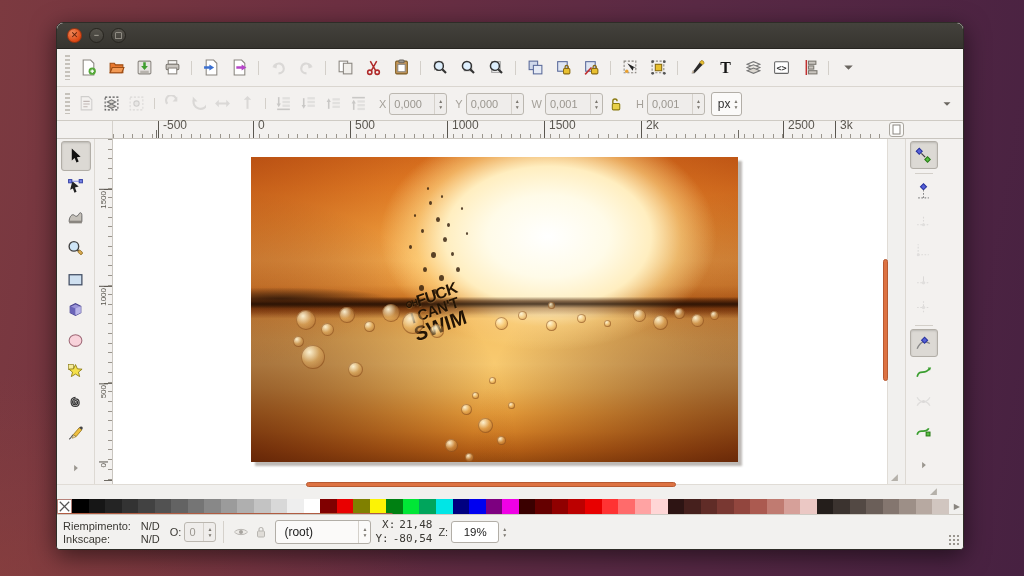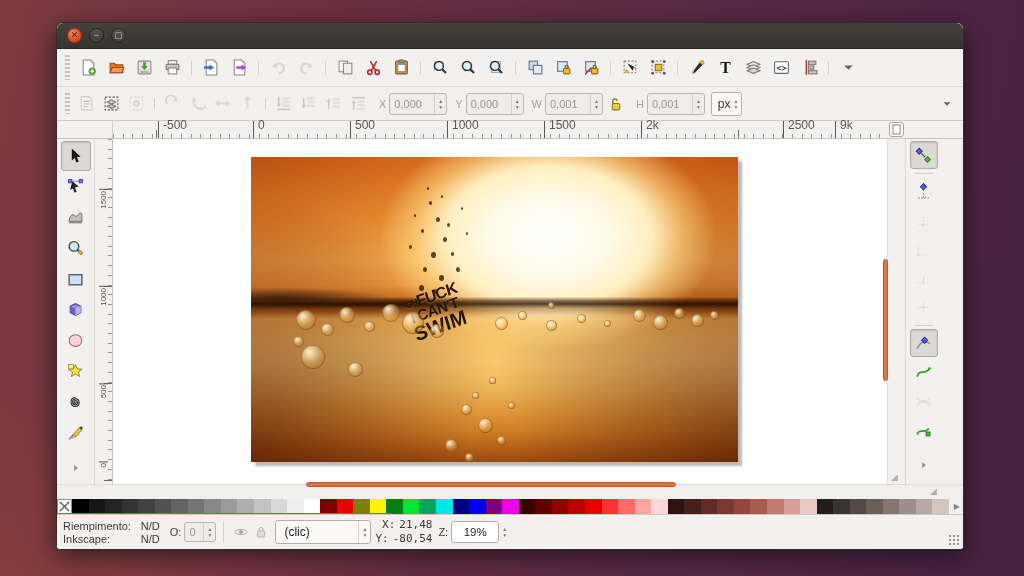--- a/index.html
+++ b/index.html
@@ -554,21 +554,21 @@
     <div class="ruler-row">
       <div class="ruler-corner"></div>
       <div class="h-ruler" id="topRuler">
           <span class="rlabel" style="left: 45px;">-500</span>
           <span class="rlabel" style="left: 140px;">0</span>
           <span class="rlabel" style="left: 237px;">500</span>
           <span class="rlabel" style="left: 334px;">1000</span>
           <span class="rlabel" style="left: 431px;">1500</span>
           <span class="rlabel" style="left: 528px;">2k</span>
           <span class="rlabel" style="left: 625px; margin-left: 45px;">2500</span>
-          <span class="rlabel" style="left: 722px;">9k</span>
+          <span class="rlabel" style="left: 722px;">3k</span>
         </div>
       <div class="ruler-right">
         <div class="corner-btn">
             <svg width="9" height="11" viewBox="0 0 9 11">
               <rect x="1" y="1" width="7" height="9" fill="#fff" stroke="#8a8680"></rect>
             </svg>
           </div>
       </div>
     </div>
 
@@ -919,21 +919,21 @@
             <circle cx="8" cy="8" r="2" fill="#6a665f"></circle>
           </svg>
         </span>
       <span class="mini-icon">
           <svg width="16" height="16" viewBox="0 0 16 16">
             <rect x="4.5" y="7" width="7" height="6" rx="1" fill="#d0ccc5" stroke="#8a8680"></rect>
             <path d="M6 7V5.5a2 2 0 014 0V7" fill="none" stroke="#8a8680" stroke-width="1.2"></path>
           </svg>
         </span>
       <div class="layer-select">
-        <span>(clic)</span>
+        <span>(root)</span>
         <span class="spin">
             <i>▲</i>
             <i>▼</i>
           </span>
       </div>
       <div class="coords">
         <div class="row">
             <span>X:</span>
             <span>21,48</span>
           </div>

